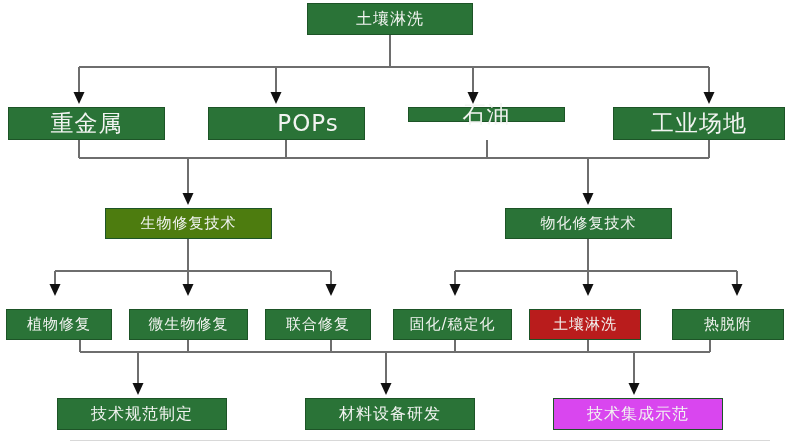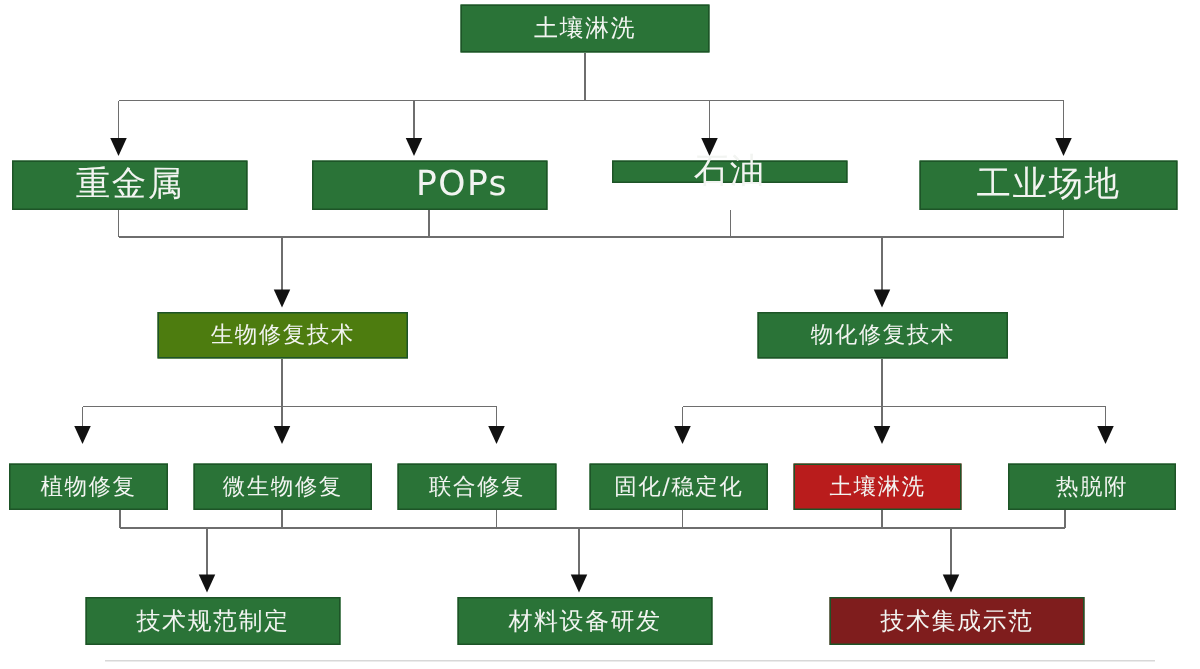--- a/index.html
+++ b/index.html
@@ -120,18 +120,18 @@
       <div class="node-box lvl-tech" style="left: 105px; top: 208px; width: 167px; height: 31px; background: #4d7c0f; border-color: rgb(29, 84, 39); color: rgb(242, 244, 241);">生物修复技术</div>
       <div class="node-box lvl-tech" style="left: 505px; top: 208px; width: 167px; height: 31px; background: rgb(42, 115, 55); border-color: rgb(29, 84, 39); color: rgb(242, 244, 241);">物化修复技术</div>
       <div class="node-box lvl-sub" style="left: 6px; top: 299px; width: 106px; height: 31px; background: rgb(42, 115, 55); border-color: rgb(29, 84, 39); color: rgb(242, 244, 241);">植物修复</div>
       <div class="node-box lvl-sub" style="left: 129px; top: 299px; width: 119px; height: 31px; background: rgb(42, 115, 55); border-color: rgb(29, 84, 39); color: rgb(242, 244, 241);">微生物修复</div>
       <div class="node-box lvl-sub" style="left: 265px; top: 299px; width: 106px; height: 31px; background: rgb(42, 115, 55); border-color: rgb(29, 84, 39); color: rgb(242, 244, 241);">联合修复</div>
       <div class="node-box lvl-sub" style="left: 393px; top: 299px; width: 119px; height: 31px; background: rgb(42, 115, 55); border-color: rgb(29, 84, 39); color: rgb(242, 244, 241);">固化/稳定化</div>
       <div class="node-box lvl-sub" style="left: 529px; top: 299px; width: 112px; height: 31px; background: #b91c1c; border-color: rgb(29, 84, 39); color: rgb(242, 244, 241);">土壤淋洗</div>
       <div class="node-box lvl-sub" style="left: 672px; top: 299px; width: 112px; height: 31px; background: rgb(42, 115, 55); border-color: rgb(29, 84, 39); color: rgb(242, 244, 241);">热脱附</div>
       <div class="node-box lvl-out" style="left: 57px; top: 398px; width: 170px; height: 32px; background: rgb(42, 115, 55); border-color: rgb(29, 84, 39); color: rgb(242, 244, 241);">技术规范制定</div>
       <div class="node-box lvl-out" style="left: 305px; top: 398px; width: 170px; height: 32px; background: rgb(42, 115, 55); border-color: rgb(29, 84, 39); color: rgb(242, 244, 241);">材料设备研发</div>
-      <div class="node-box lvl-out" style="left: 553px; top: 398px; width: 170px; height: 32px; background: #7f1d1d; border-color: rgb(29, 84, 39); color: rgb(242, 244, 241);">技术集成示范</div>
+      <div class="node-box lvl-out" style="left: 553px; top: 398px; width: 170px; height: 32px; background: #d946ef; border-color: rgb(29, 84, 39); color: rgb(242, 244, 241);">技术集成示范</div>
     </div>
 
   <div id="footer-rule"></div>
 
 </div>
 
 </body></html>

